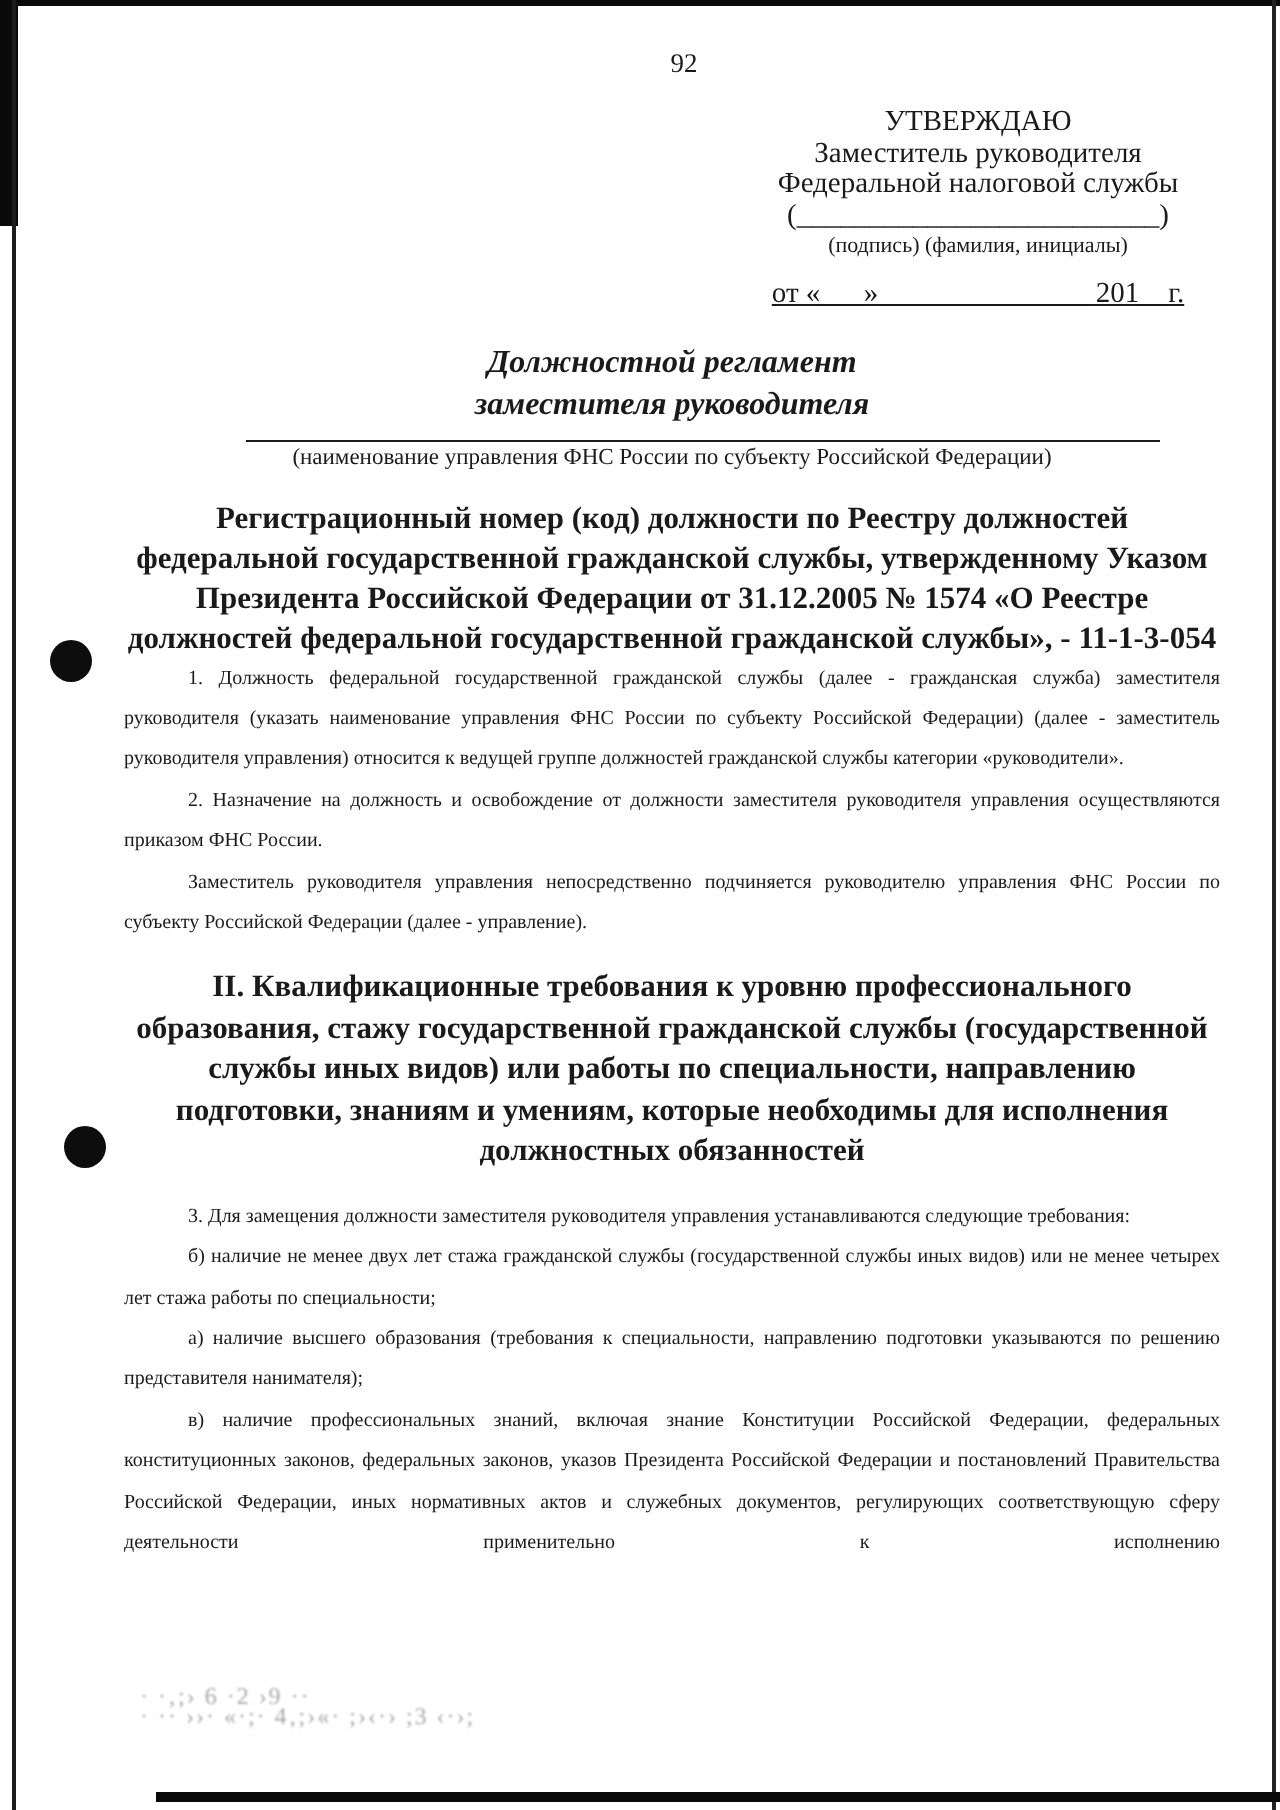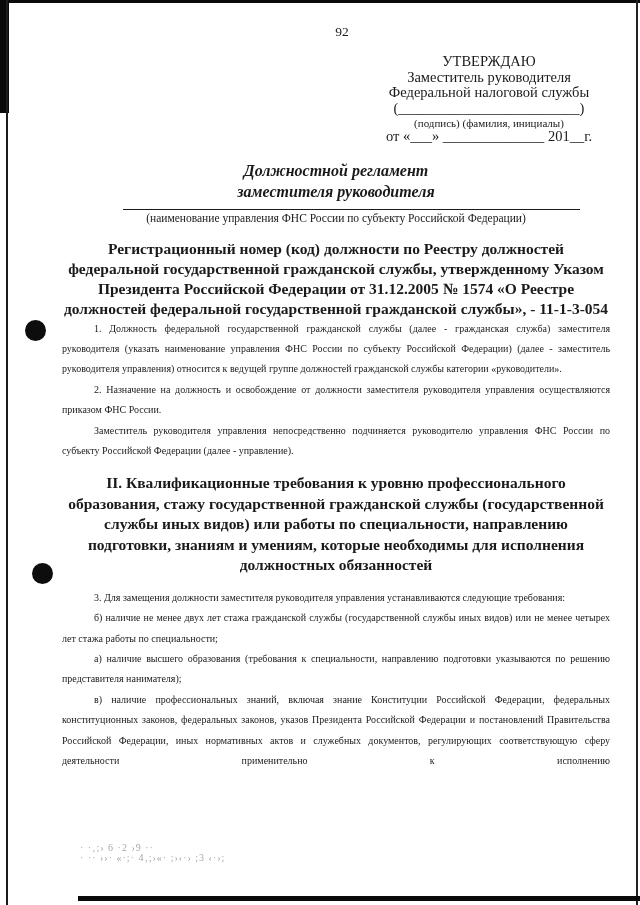--- a/index.html
+++ b/index.html
@@ -34,21 +34,21 @@
   }
   .approval {
     margin:0 16px 0 auto;
     width:210px;
     text-align:center;
     font-size:14.5px;
     line-height:15.5px;
   }
   .approval .sig-line { letter-spacing:0; white-space:nowrap; }
   .approval .sig-caption { font-size:11px; line-height:12px; margin-top:1px; }
-  .approval .date-line { white-space:nowrap; }
+  .approval .date-line { margin-top:11px; white-space:nowrap;text-decoration:underline; }
 
   .doc-title {
     margin-top:15px;
     text-align:center;
     font-weight:bold;
     font-size:16px;
     line-height:21px;
     font-style:italic;
   }
   .title-rule {
@@ -81,22 +81,22 @@
     margin:0;
     font-size:10px;
     line-height:20.4px;
     text-align:justify;
     text-indent:32px;
   }
   .para.continues { text-align-last: justify; }
 
   .scan-stamp {
     position:absolute;
-    left:80px; top:843px;
-    font-size:10px;
+    left:70px; top:843px;
+    font-size:12px;
     line-height:10px;
     color:#a8a8a8;
     filter: blur(0.4px);
     letter-spacing:1px;
     white-space:nowrap;
   }
 </style>
 </head>
 <body>
 

